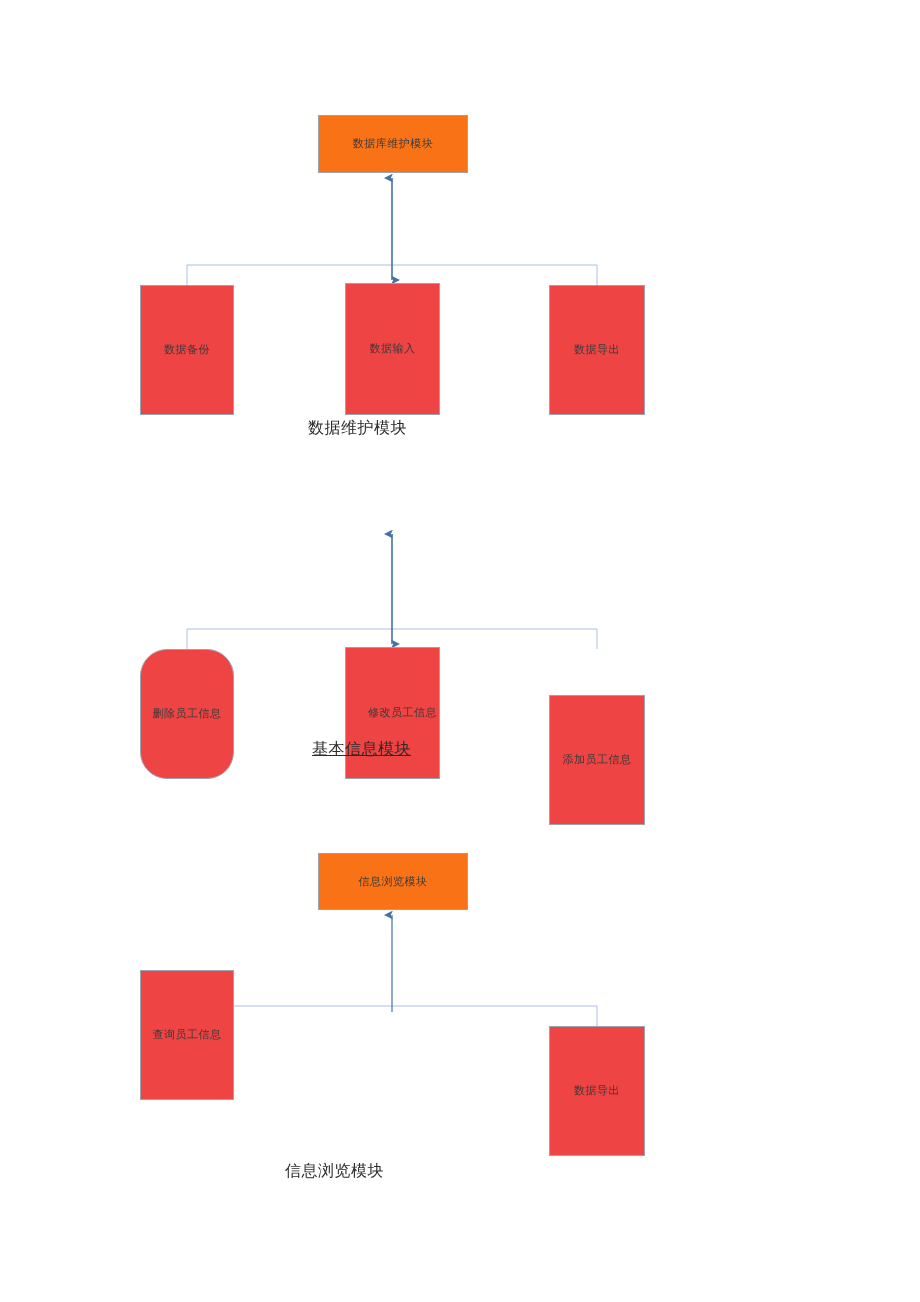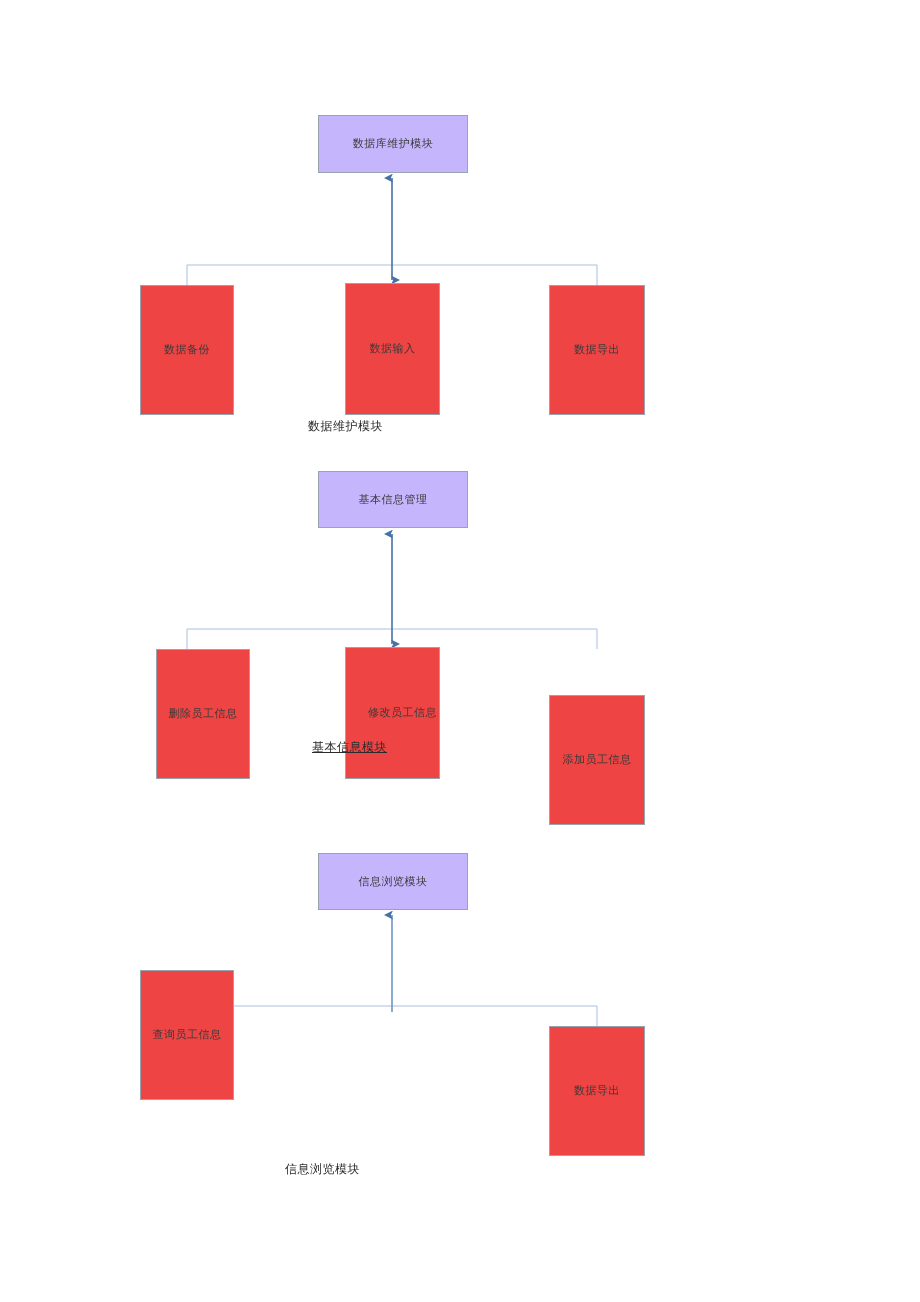--- a/index.html
+++ b/index.html
@@ -31,38 +31,38 @@
     position: absolute;
     box-sizing: border-box;
     background: #e4eaf4;
     display: flex;
     align-items: center;
     justify-content: center;
     text-align: center;
   }
   .node.root {
     border: 1px solid #9aa3b0;
-    background: #c4b5fd;
+    background: #f97316;
   }
   .node.leaf {
     border: 1px solid #9aa3b0;
     background: #ef4444;
   }
   .node-label {
     font-family: "Liberation Serif", "DejaVu Serif", serif;
     font-size: 11px;
     color: #3a3a3a;
     letter-spacing: 0.5px;
     line-height: 1.4;
     white-space: nowrap;
   }
   .section-caption {
     position: absolute;
     font-family: "Liberation Serif", "DejaVu Serif", serif;
-    font-size: 12px;
+    font-size: 16px;
     color: #2b2b2b;
     white-space: nowrap;
     letter-spacing: 0.5px;
   }
 </style>
 </head>
 <body>
 
 <div id="canvas">
 
@@ -110,25 +110,22 @@
   <div class="node leaf" style="left:345px; top:283px; width:95px; height:132px;">
     <span class="node-label">数据输入</span>
   </div>
 
   <div class="node leaf" style="left:549px; top:285px; width:96px; height:130px;">
     <span class="node-label">数据导出</span>
   </div>
 
   <div class="section-caption" style="left:308px; top:418px;">数据维护模块</div>
 
-  <div class="node root" style="left:318px; top:471px; width:150px; height:57px;">
-    <span class="node-label">基本信息管理</span>
-  </div>
 
-  <div class="node leaf" style="left:156px; top:649px; width:94px; height:130px;">
+  <div class="node leaf" style="left:140px; top:649px; width:94px; height:130px;border-radius:27px;">
     <span class="node-label">删除员工信息</span>
   </div>
 
   <div class="node leaf" style="left:345px; top:647px; width:95px; height:132px;padding-left:20px;">
     <span class="node-label">修改员工信息</span>
   </div>
 
   <div class="node leaf" style="left:549px; top:649px; width:96px; height:130px;margin-top:46px;">
     <span class="node-label">添加员工信息</span>
   </div>

